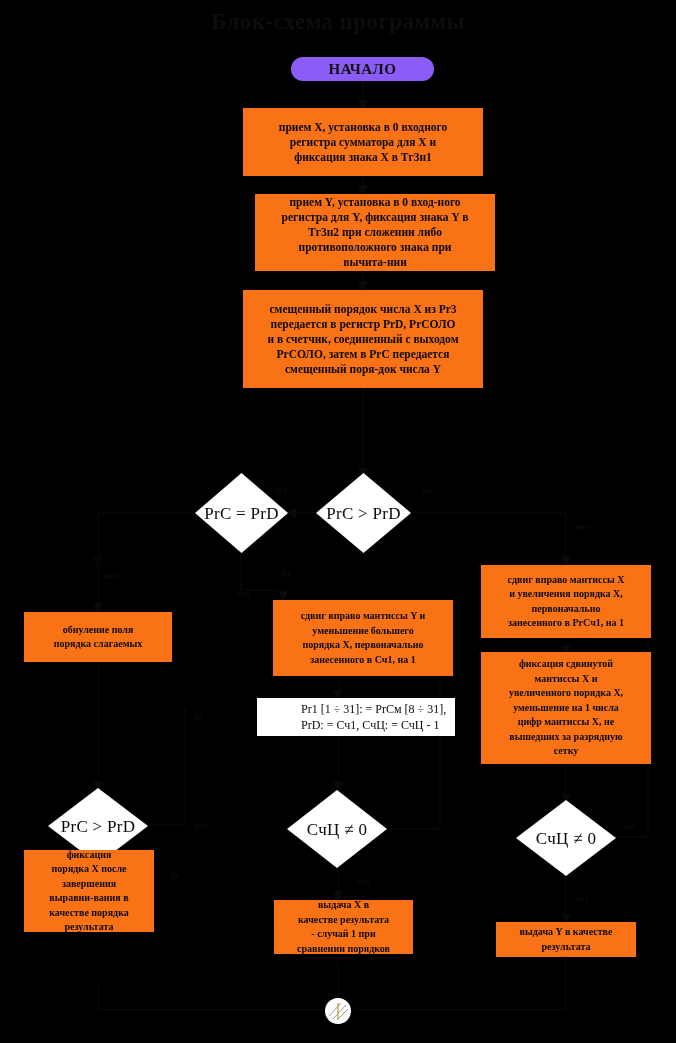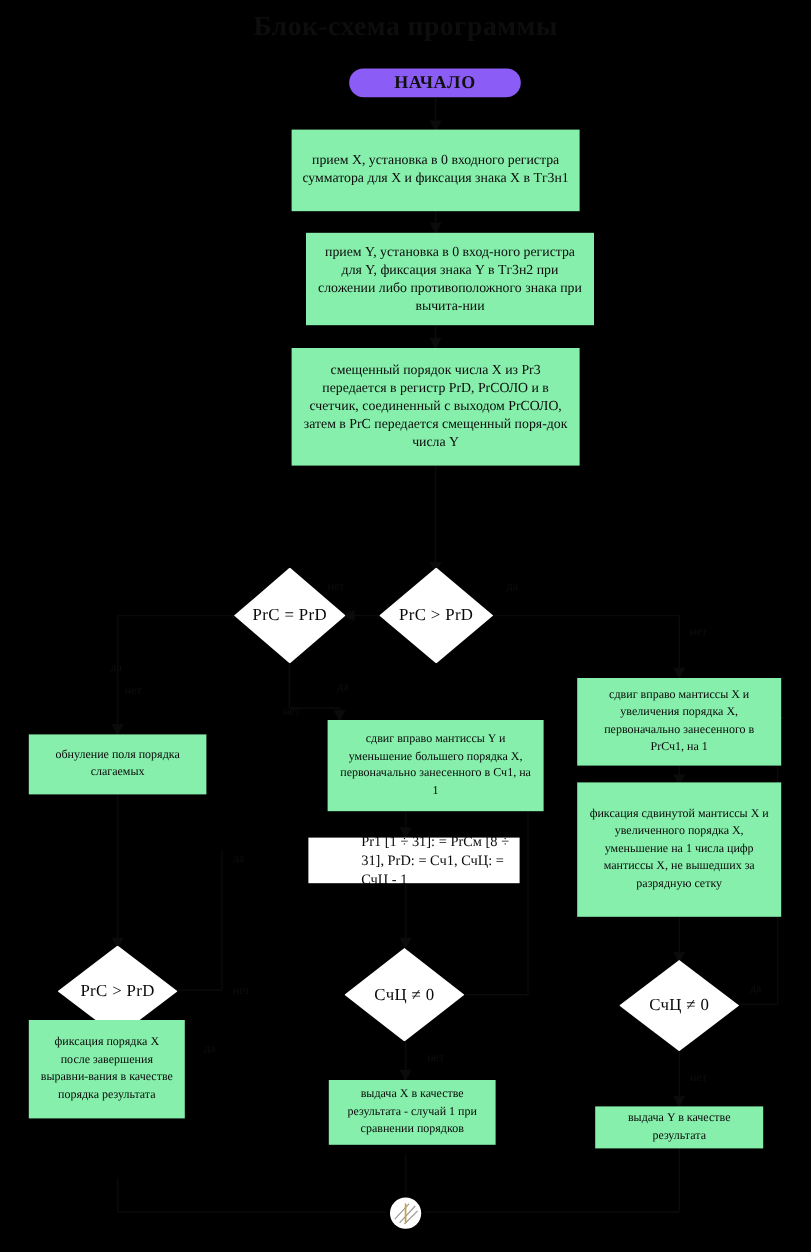--- a/index.html
+++ b/index.html
@@ -43,25 +43,26 @@
   }
   .terminator {
     background: #8b5cf6;
     border-radius: 14px;
     font-size: 15px;
     font-weight: bold;
     color: #111111;
     letter-spacing: 0.5px;
   }
   .process {
-    background: #86efac;
+    background: #f97316;
     font-size: 11.5px;
     line-height: 15px;
     color: #0a0a0a;
-    padding: 4px 9px;
+    padding: 4px 23px;
+    font-weight: bold;
   }
   .process.small {
     font-size: 10px;
     line-height: 14.5px;
   }
   .formula {
     background: #ffffff;
     font-size: 12px;
     line-height: 16px;
     color: #0a0a0a;
@@ -81,21 +82,21 @@
   }
   .decision .dlabel {
     position: absolute;
     left: 0; top: 0;
     width: 100%;
     height: 100%;
     display: flex;
     align-items: center;
     justify-content: center;
     text-align: center;
-    font-size: 14px;
+    font-size: 17px;
     line-height: 15px;
     color: #0a0a0a;
     letter-spacing: 0.3px;
   }
   .edge-label {
     position: absolute;
     font-size: 10px;
     color: #0e0e0e;
     white-space: nowrap;
     font-family: "Liberation Serif", serif;
@@ -228,21 +229,21 @@
   </div>
 
   <div class="node process small" style="left:273px; top:600px; width:180px; height:76px;">
     <span>сдвиг вправо мантиссы Y и уменьшение большего порядка X, первоначально занесенного в Сч1, на 1</span>
   </div>
 
   <div class="node process small" style="left:481px; top:565px; width:170px; height:73px;">
     <span>сдвиг вправо мантиссы X и увеличения порядка X, первоначально занесенного в PrСч1, на 1</span>
   </div>
 
-  <div class="node formula" style="left:257px; top:698px; width:176px; height:38px;padding-left:44px;">
+  <div class="node formula" style="left:257px; top:698px; width:198px; height:38px;padding-left:44px;">
     <span>Pr1 [1  ÷ 31]: = PrСм [8    ÷ 31], PrD: = Сч1, СчЦ: = СчЦ - 1</span>
   </div>
 
   <div class="node process small" style="left:481px; top:652px; width:170px; height:112px;">
     <span>фиксация сдвинутой мантиссы X и увеличенного порядка X, уменьшение на 1 числа цифр мантиссы X, не вышедших за разрядную сетку</span>
   </div>
 
   <div class="decision" style="left:48px; top:788px; width:100px; height:76px;">
     <div class="dshape"></div>
     <div class="dlabel">PrC &gt; PrD</div>

